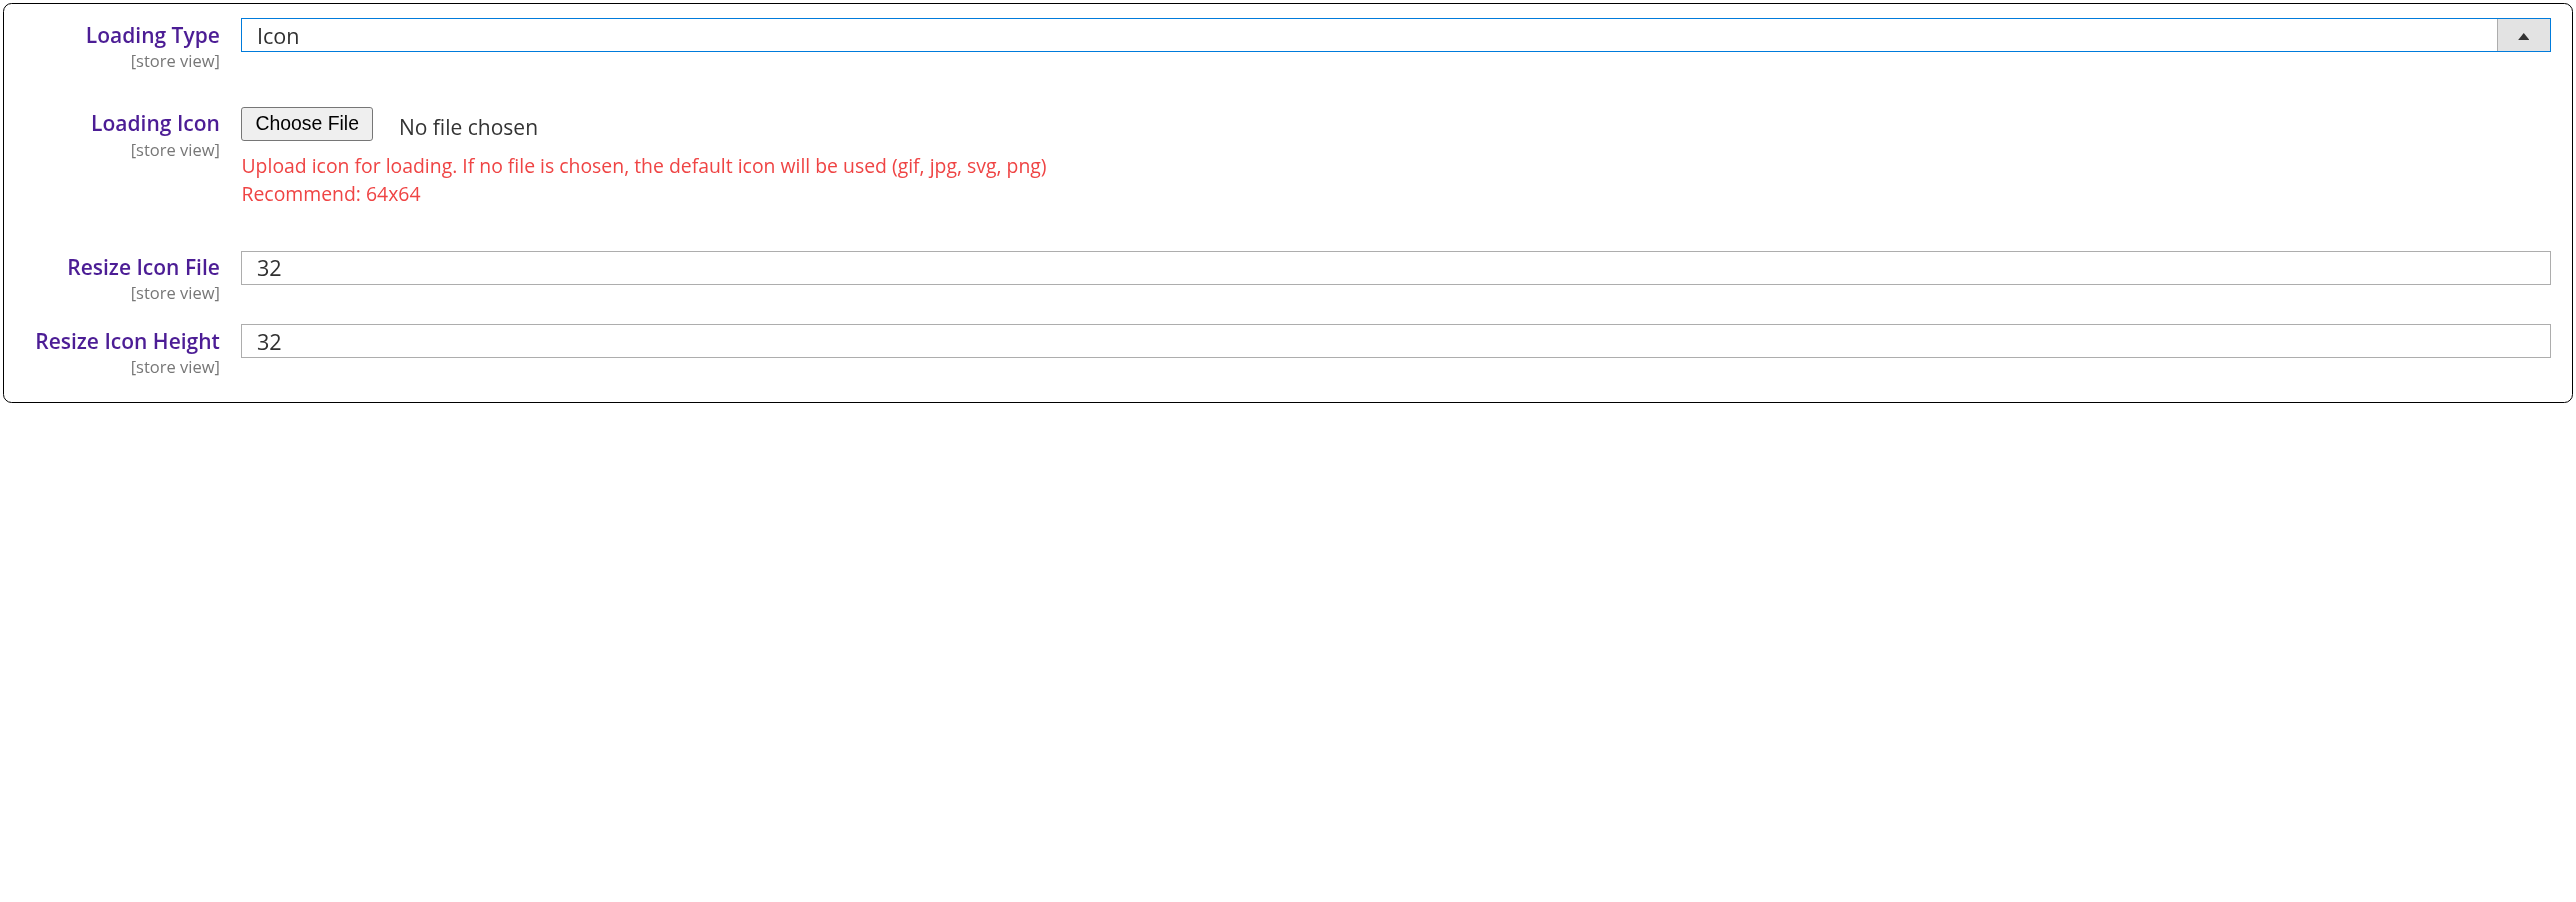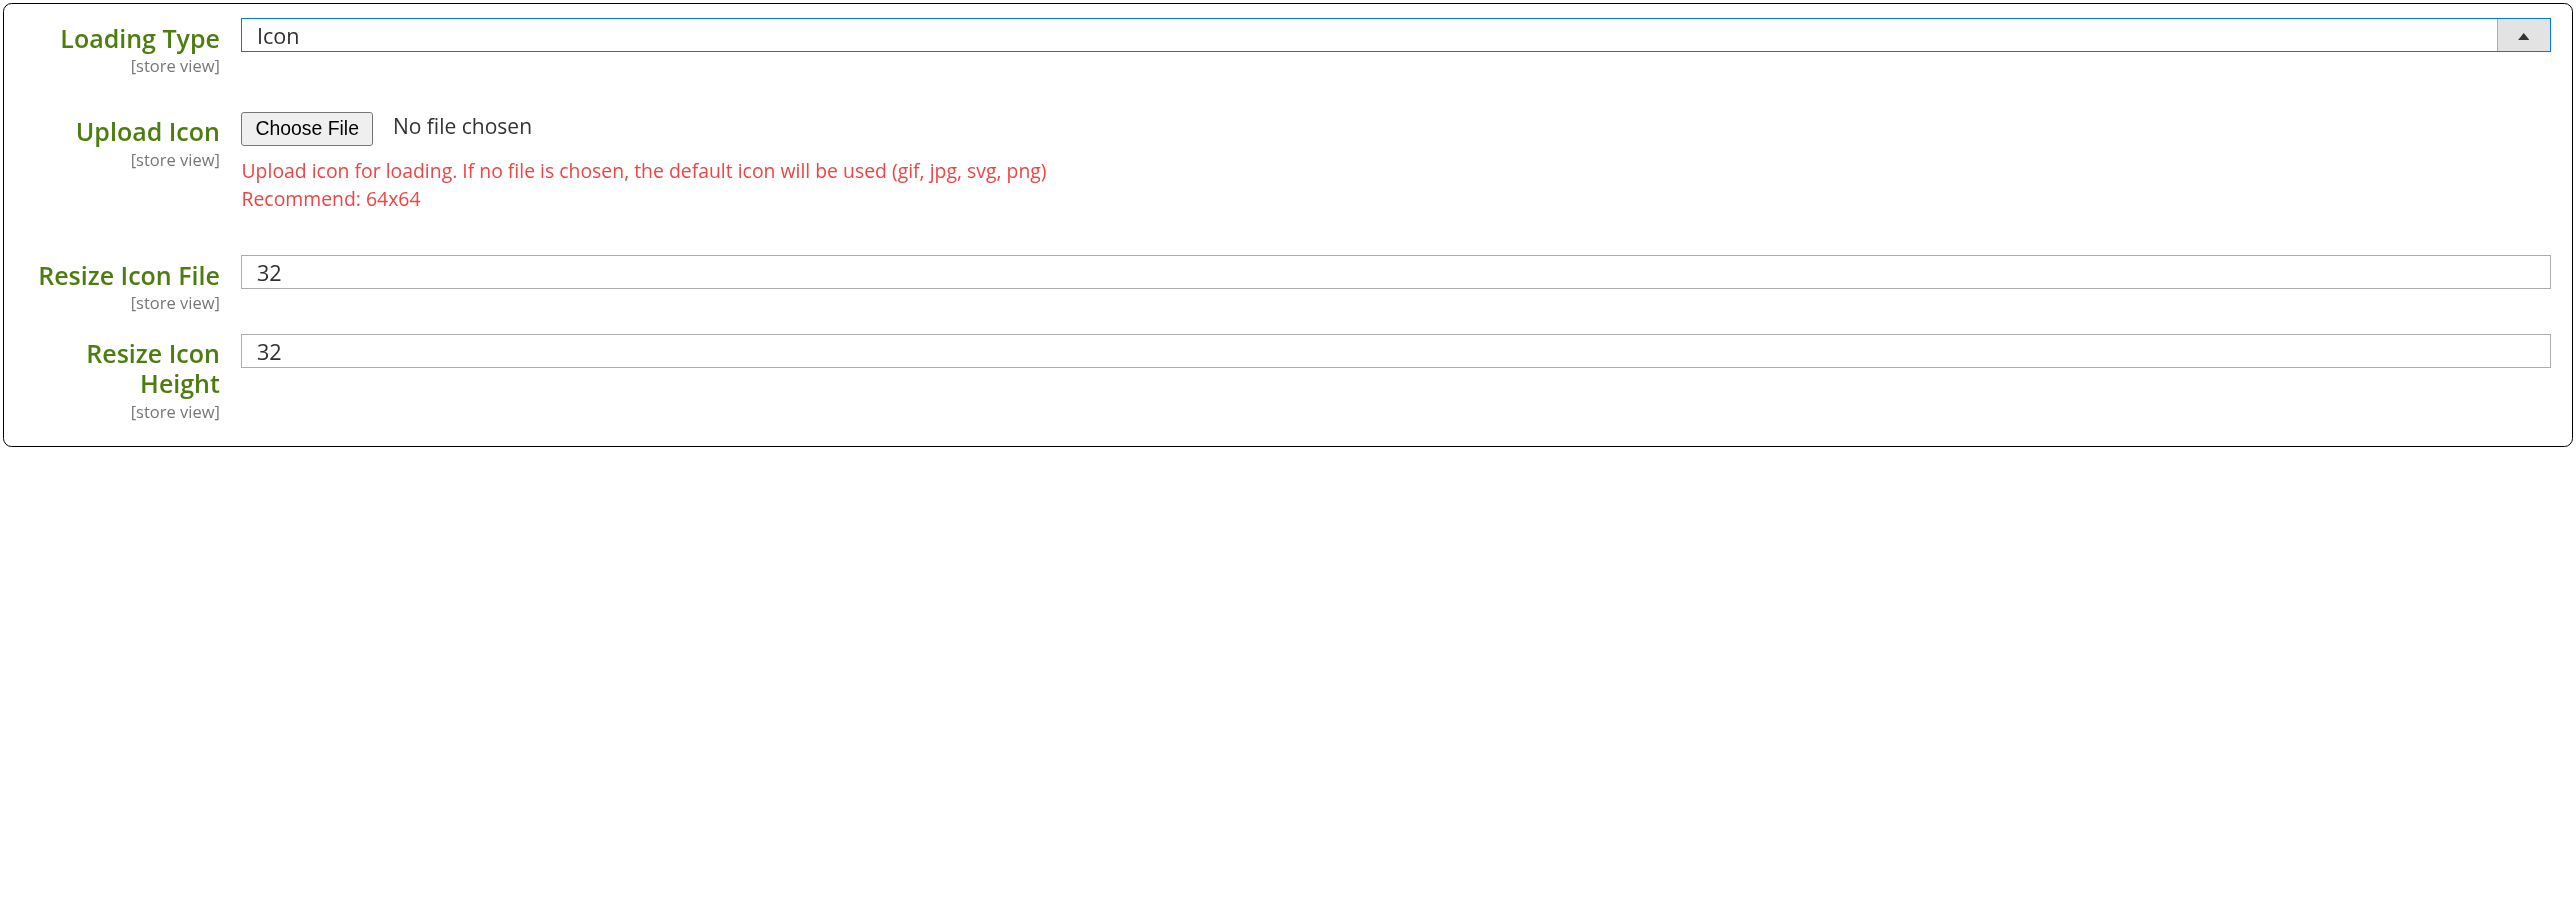--- a/index.html
+++ b/index.html
@@ -33,22 +33,22 @@
       margin-bottom: 42px;
     }
     .label-col {
       width: 216px;
       flex-shrink: 0;
       text-align: right;
       padding-right: 21.6px;
       padding-top: 4.3px;
     }
     .label-main {
-      font-size: 25px;
-      color: #4d7c0f;
+      font-size: 21px;
+      color: #4c1d95;
       font-weight: 600;
       display: block;
       line-height: 1.2;
     }
     .label-scope {
       font-size: 16.5px;
       color: #777;
       display: block;
       margin-top: 1.4px;
     }
@@ -79,22 +79,22 @@
       align-items: center;
       justify-content: center;
     }
     .select-arrow svg {
       width: 11.5px;
       height: 7.2px;
       fill: #333;
     }
     .file-row {
       display: flex;
-      align-items: flex-start;
-      gap: 20px;
+      align-items: flex-end;
+      gap: 26px;
       margin-bottom: 11.5px;
     }
     .file-button {
       font-family: Arial, sans-serif;
       font-size: 19.4px;
       padding: 4.3px 13px;
       background: #efefef;
       border: 0.7px solid #767676;
       border-radius: 2.9px;
       color: #000;
@@ -139,21 +139,21 @@
                 <polygon points="8,0 16,10 0,10"></polygon>
               </svg>
           </span>
         </div>
       </div>
     </div>
   </div>
 
   <div class="field-row upload">
     <div class="label-col">
-      <span class="label-main">Upload Icon</span>
+      <span class="label-main">Loading Icon</span>
       <span class="label-scope">[store view]</span>
     </div>
     <div class="control-col">
       <div class="file-row">
         <button class="file-button">Choose File</button>
         <span class="file-status">No file chosen</span>
       </div>
       <div class="help-text">
         <div>Upload icon for loading. If no file is chosen, the default icon will be used (gif, jpg, svg, png)</div>
         <div>Recommend: 64x64</div>

